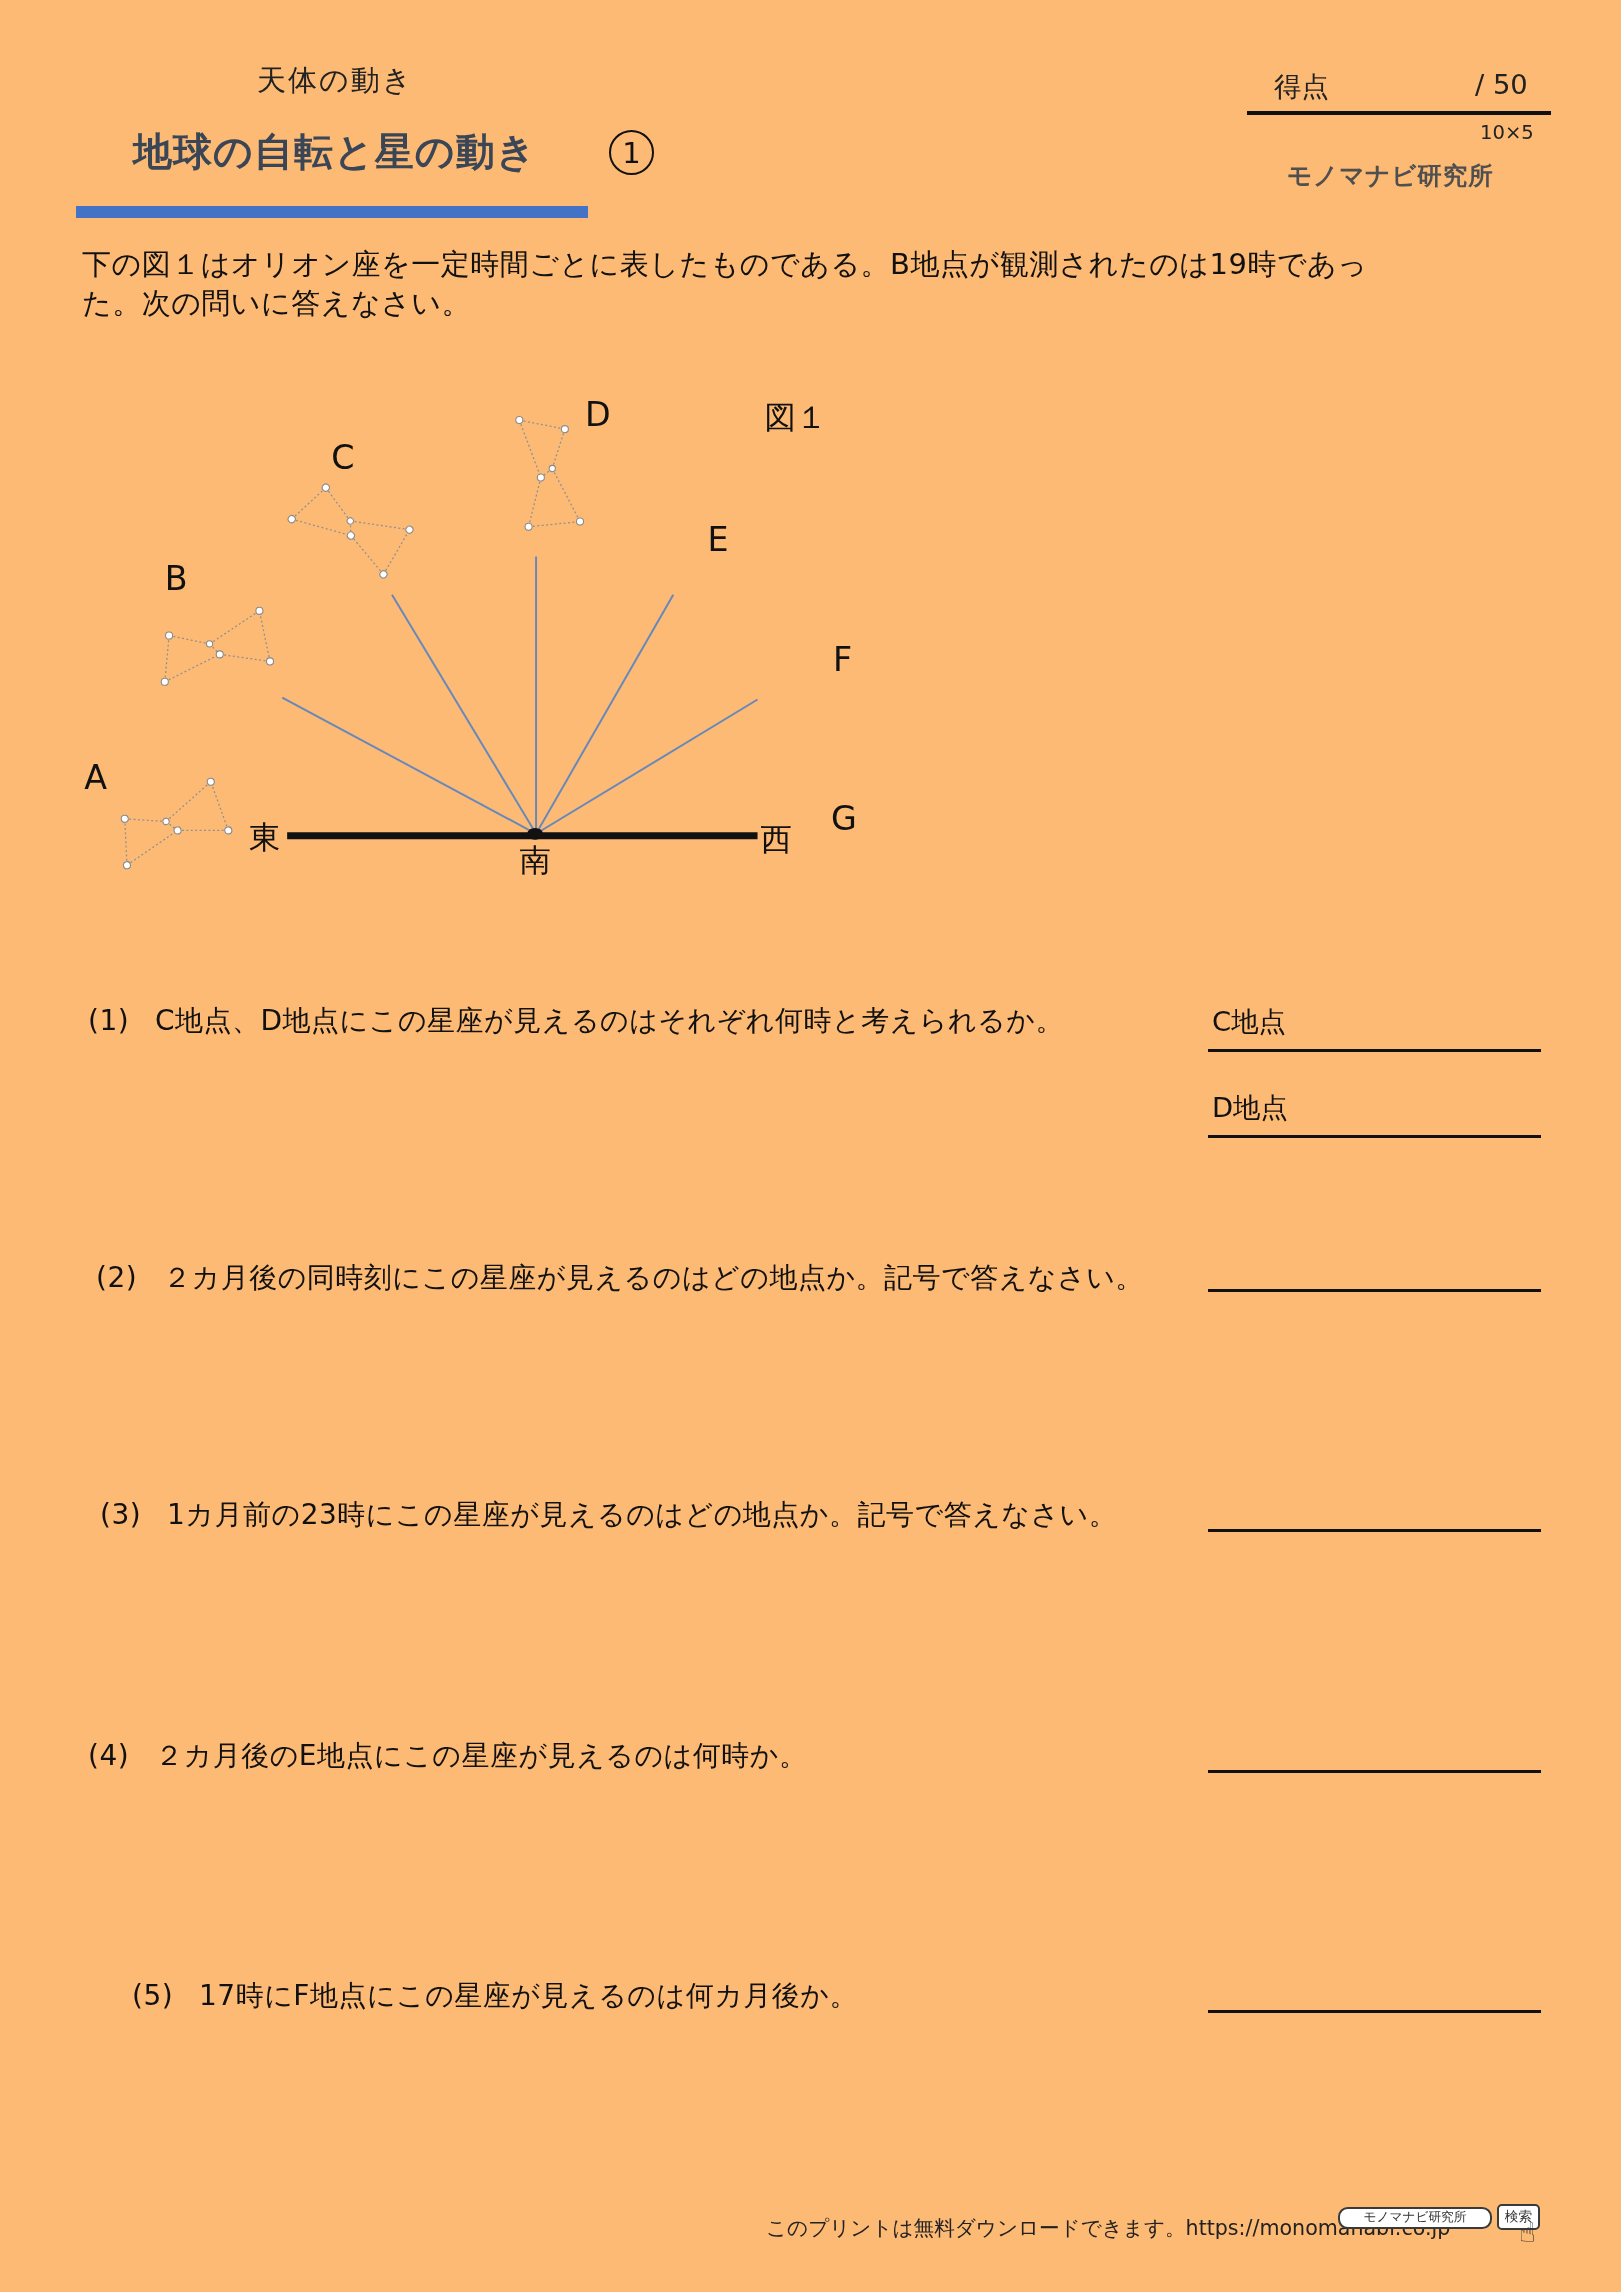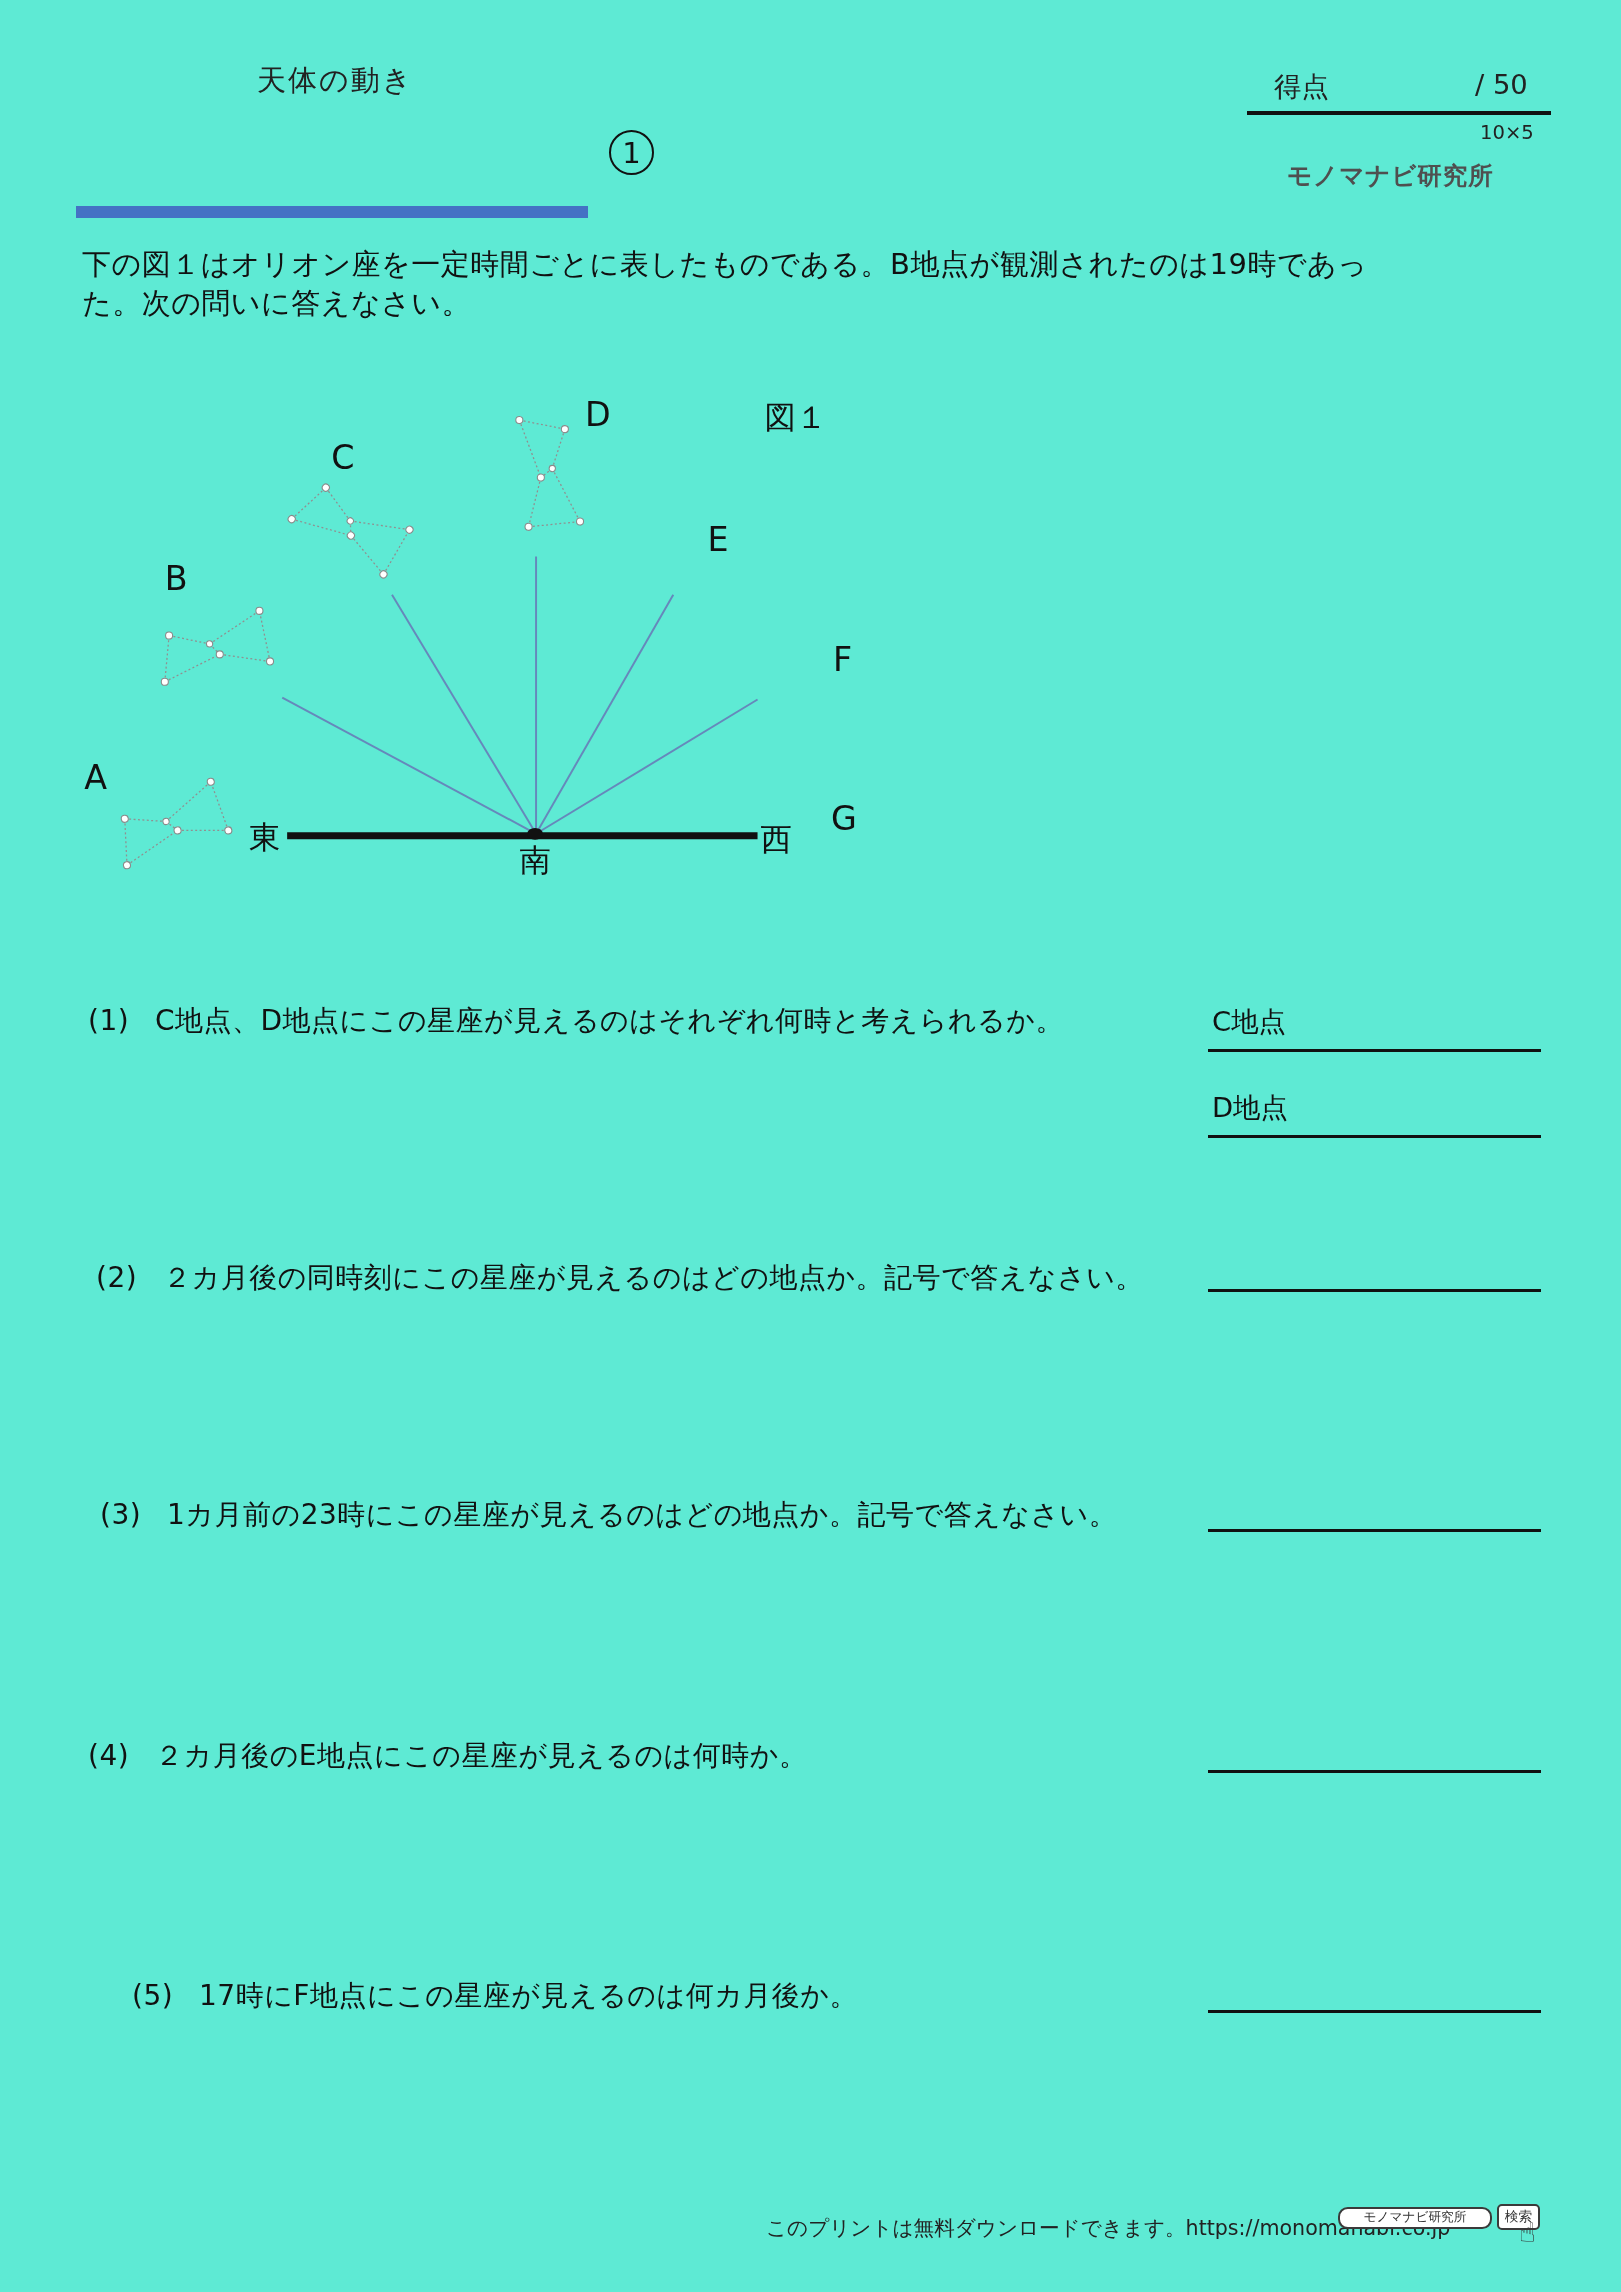--- a/index.html
+++ b/index.html
@@ -1,17 +1,17 @@
 <!DOCTYPE html>
 <html><head>
 <meta charset="utf-8">
 <style>
   html,body{margin:0;padding:0;background:#888;}
   #page{
-    position:relative;width:1621px;height:2293px;background:#5eead4;
+    position:relative;width:1621px;height:2293px;background:#fdba74;
     font-family:"DejaVu Sans","Liberation Sans",sans-serif;color:#1a1a1a;
     margin:0 auto;overflow:hidden;
   }
   .abs{position:absolute;}
   .category{font-size:29px;letter-spacing:2px;color:#222;}
   .title{font-size:39px;font-weight:bold;color:#3a4656;letter-spacing:1px;}
   .badge{
     width:45px;height:45px;border:2.9px solid #111;border-radius:50%;
     display:flex;align-items:center;justify-content:center;
     font-size:29px;color:#111;box-sizing:border-box;
@@ -44,20 +44,21 @@
   .pt-label{font-size:34px;fill:#111;}
   .fig-label{font-size:32px;fill:#111;}
 </style>
 </head>
 <body>
 
 <div id="page">
 
   <div class="abs category" style="left:257px;top:61px;">天体の動き</div>
 
+  <div class="abs title" style="left:133px;top:125px;">地球の自転と星の動き</div>
 
   <div class="abs badge" style="left:609px;top:130px;">1</div>
 
   <div class="abs title-bar" style="left:76px;top:206px;"></div>
 
   <div class="abs score-label" style="left:1274px;top:69px;">得点</div>
   <div class="abs score-max" style="left:1475px;top:69px;">/ 50</div>
   <div class="abs score-line" style="left:1247px;top:111px;"></div>
   <div class="abs score-note" style="left:1480px;top:121px;">10×5</div>
   <div class="abs brand" style="left:1287px;top:159px;">モノマナビ研究所</div>

